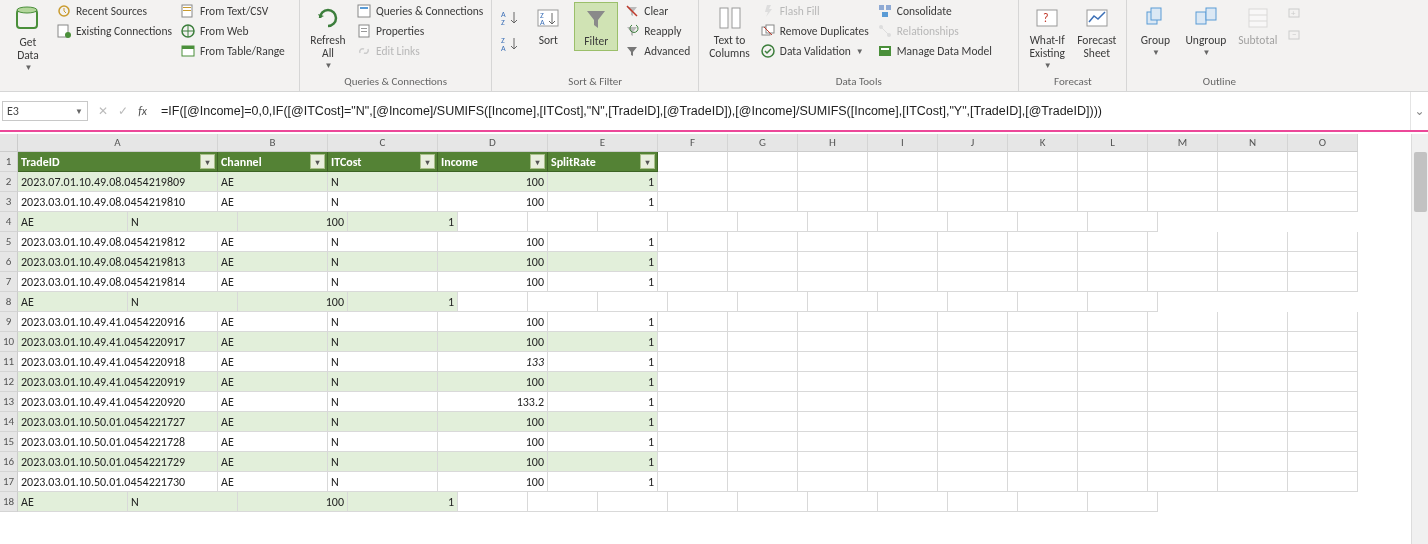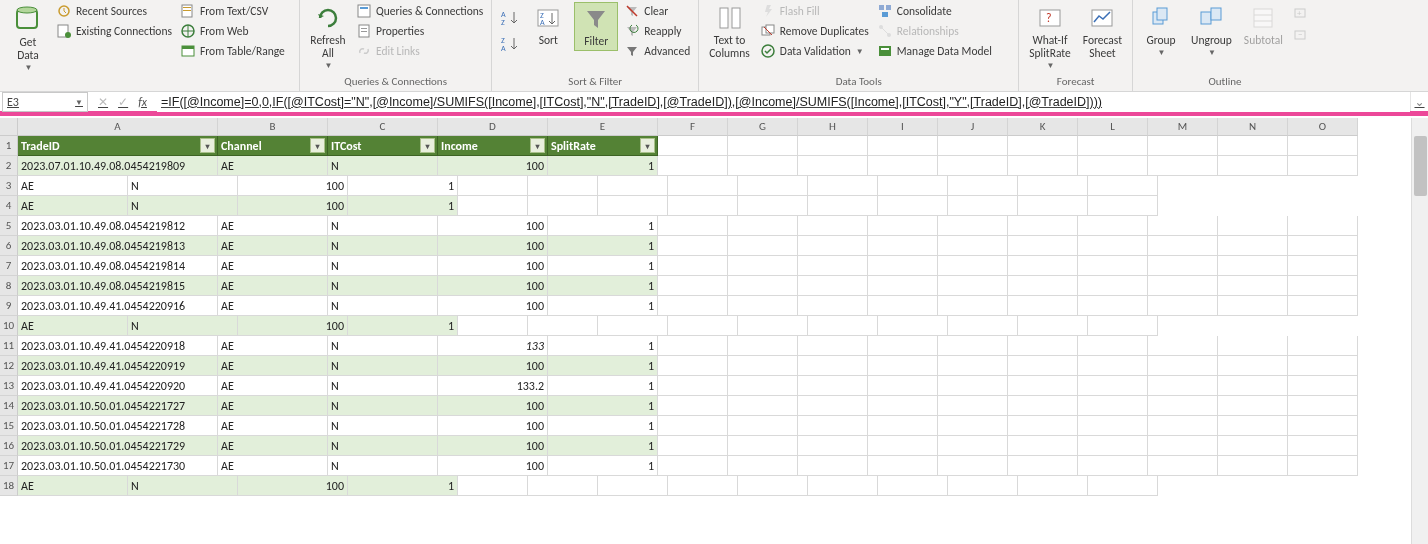--- a/index.html
+++ b/index.html
@@ -11,21 +11,21 @@
   .rtitle { text-align: center; font-size: 11px; color: #666; padding: 2px 0 3px; }
   .vbtn { display: flex; flex-direction: column; align-items: center; justify-content: flex-start; padding: 2px 4px; min-width: 44px; cursor: default; }
   .vbtn .lbl { text-align: center; font-size: 11.5px; line-height: 13px; color: #3b3b3b; margin-top: 2px; }
   .vbtn.active { background: #d0e3b4; border: 1px solid #9bbf6a; }
   .col { display: flex; flex-direction: column; gap: 2px; }
   .sbtn { display: flex; align-items: center; gap: 4px; padding: 1px 2px; font-size: 11.5px; color: #3b3b3b; white-space: nowrap; cursor: default; }
   .sbtn.off { color: #b8b8b8; }
   .icon { display: inline-block; }
   .tri { font-size: 8px; color: #666; margin-left: 1px; }
   
-  .fbar { display: flex; align-items: center; height: 24px; border-bottom: 5px solid #ec4899; background: #fff; text-decoration: underline; }
+  .fbar { display: flex; align-items: center; height: 40px; border-bottom: 2px solid #ec4899; background: #fff; }
   .namebox { width: 86px; height: 20px; border: 1px solid #c8c8c8; margin-left: 2px; display: flex; align-items: center; padding: 0 4px; font-size: 12px; }
   .namebox .dd { margin-left: auto; font-size: 8px; color: #666; }
   .fbtns { display: flex; align-items: center; gap: 10px; padding: 0 10px; color: #888; }
   .fx { font-style: italic; font-size: 12px; color: #555; }
   .formula { flex: 1; height: 20px; border: 0; outline: none; font-size: 12.5px; padding: 0 4px; color: #222; }
   .fexp { width: 18px; text-align: center; color: #888; border-left: 1px solid #e4e4e4; height: 100%; display:flex; align-items:center; justify-content:center;}
   
   .gridwrap { position: relative; height: 428px; overflow: hidden; border-top: 2px solid #fff; }
   .cols { display: flex; margin-left: 18px; }
   .rowhdrcol { position: absolute; left: 0; top: 0; width: 18px; }
@@ -310,21 +310,21 @@
   <div class="rgroup">
     <div class="rbody">
       <div class="vbtn">
         <span class="icon">
             <svg width="28" height="28">
               <rect x="4" y="6" width="20" height="16" fill="#fff" stroke="#999"></rect>
               <text x="10" y="18" font-size="12" fill="#c0392b">?</text>
             </svg>
           </span>
         <span class="lbl" style="white-space:pre">What-If
-SplitRate</span>
+Existing</span>
         <span class="tri">▼</span>
       </div>
       <div class="vbtn">
         <span class="icon">
             <svg width="28" height="28">
               <rect x="4" y="6" width="20" height="16" fill="#fff" stroke="#999"></rect>
               <path d="M6 18 L11 12 L15 15 L22 8" stroke="#3b6fb6" fill="none" stroke-width="1.5"></path>
             </svg>
           </span>
         <span class="lbl" style="white-space:pre">Forecast
@@ -467,20 +467,21 @@
         <div class="cell" style="width: 70px;"></div>
         <div class="cell" style="width: 70px;"></div>
         <div class="cell" style="width: 70px;"></div>
         <div class="cell" style="width: 70px;"></div>
         <div class="cell" style="width: 70px;"></div>
         <div class="cell" style="width: 70px;"></div>
         <div class="cell" style="width: 70px;"></div>
         <div class="cell" style="width: 70px;"></div>
       </div>
       <div class="row">
+        <div class="cell" style="width: 200px;">2023.03.01.10.49.08.0454219810</div>
         <div class="cell" style="width: 110px;">AE</div>
         <div class="cell" style="width: 110px;">N</div>
         <div class="cell num" style="width: 110px;">100</div>
         <div class="cell num" style="width: 110px;">1</div>
         <div class="cell" style="width: 70px;"></div>
         <div class="cell" style="width: 70px;"></div>
         <div class="cell" style="width: 70px;"></div>
         <div class="cell" style="width: 70px;"></div>
         <div class="cell" style="width: 70px;"></div>
         <div class="cell" style="width: 70px;"></div>
@@ -550,21 +551,20 @@
         <div class="cell" style="width: 70px;"></div>
         <div class="cell" style="width: 70px;"></div>
         <div class="cell" style="width: 70px;"></div>
         <div class="cell" style="width: 70px;"></div>
         <div class="cell" style="width: 70px;"></div>
         <div class="cell" style="width: 70px;"></div>
         <div class="cell" style="width: 70px;"></div>
         <div class="cell" style="width: 70px;"></div>
       </div>
       <div class="row">
-        <div class="cell band" style="width: 200px;">2023.03.01.10.49.08.0454219815</div>
         <div class="cell band" style="width: 110px;">AE</div>
         <div class="cell band" style="width: 110px;">N</div>
         <div class="cell band num" style="width: 110px;">100</div>
         <div class="cell band num" style="width: 110px;">1</div>
         <div class="cell" style="width: 70px;"></div>
         <div class="cell" style="width: 70px;"></div>
         <div class="cell" style="width: 70px;"></div>
         <div class="cell" style="width: 70px;"></div>
         <div class="cell" style="width: 70px;"></div>
         <div class="cell" style="width: 70px;"></div>
@@ -584,20 +584,21 @@
         <div class="cell" style="width: 70px;"></div>
         <div class="cell" style="width: 70px;"></div>
         <div class="cell" style="width: 70px;"></div>
         <div class="cell" style="width: 70px;"></div>
         <div class="cell" style="width: 70px;"></div>
         <div class="cell" style="width: 70px;"></div>
         <div class="cell" style="width: 70px;"></div>
         <div class="cell" style="width: 70px;"></div>
       </div>
       <div class="row">
+        <div class="cell band" style="width: 200px;">2023.03.01.10.49.41.0454220917</div>
         <div class="cell band" style="width: 110px;">AE</div>
         <div class="cell band" style="width: 110px;">N</div>
         <div class="cell band num" style="width: 110px;">100</div>
         <div class="cell band num" style="width: 110px;">1</div>
         <div class="cell" style="width: 70px;"></div>
         <div class="cell" style="width: 70px;"></div>
         <div class="cell" style="width: 70px;"></div>
         <div class="cell" style="width: 70px;"></div>
         <div class="cell" style="width: 70px;"></div>
         <div class="cell" style="width: 70px;"></div>

